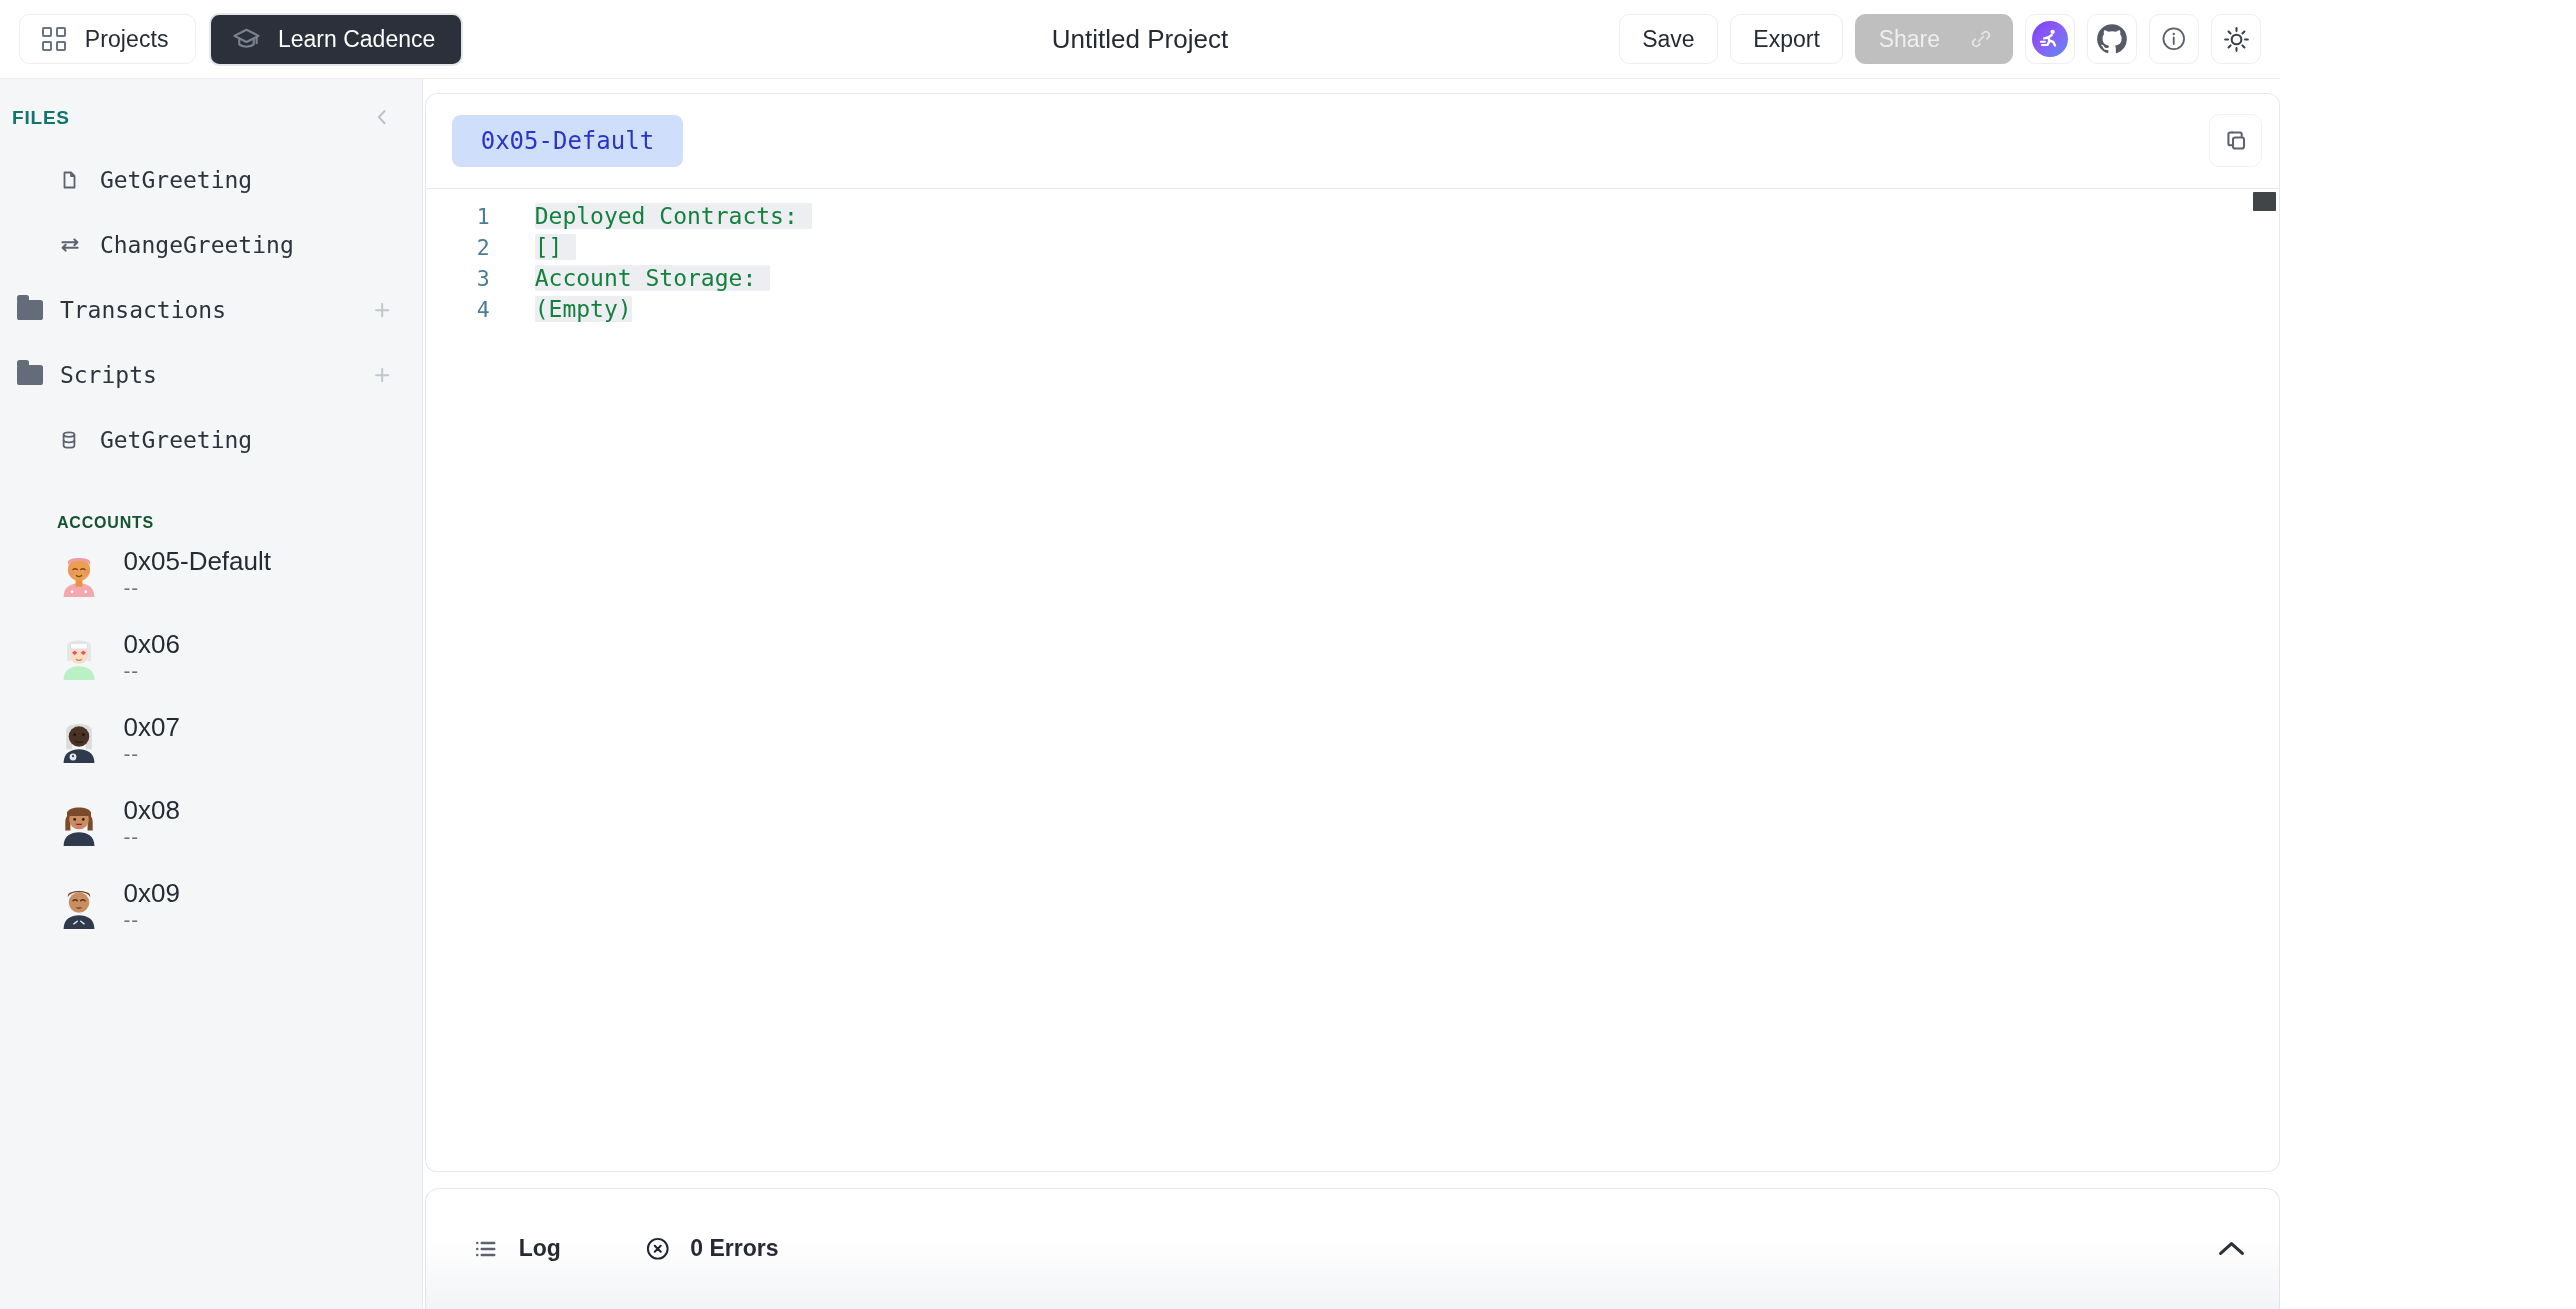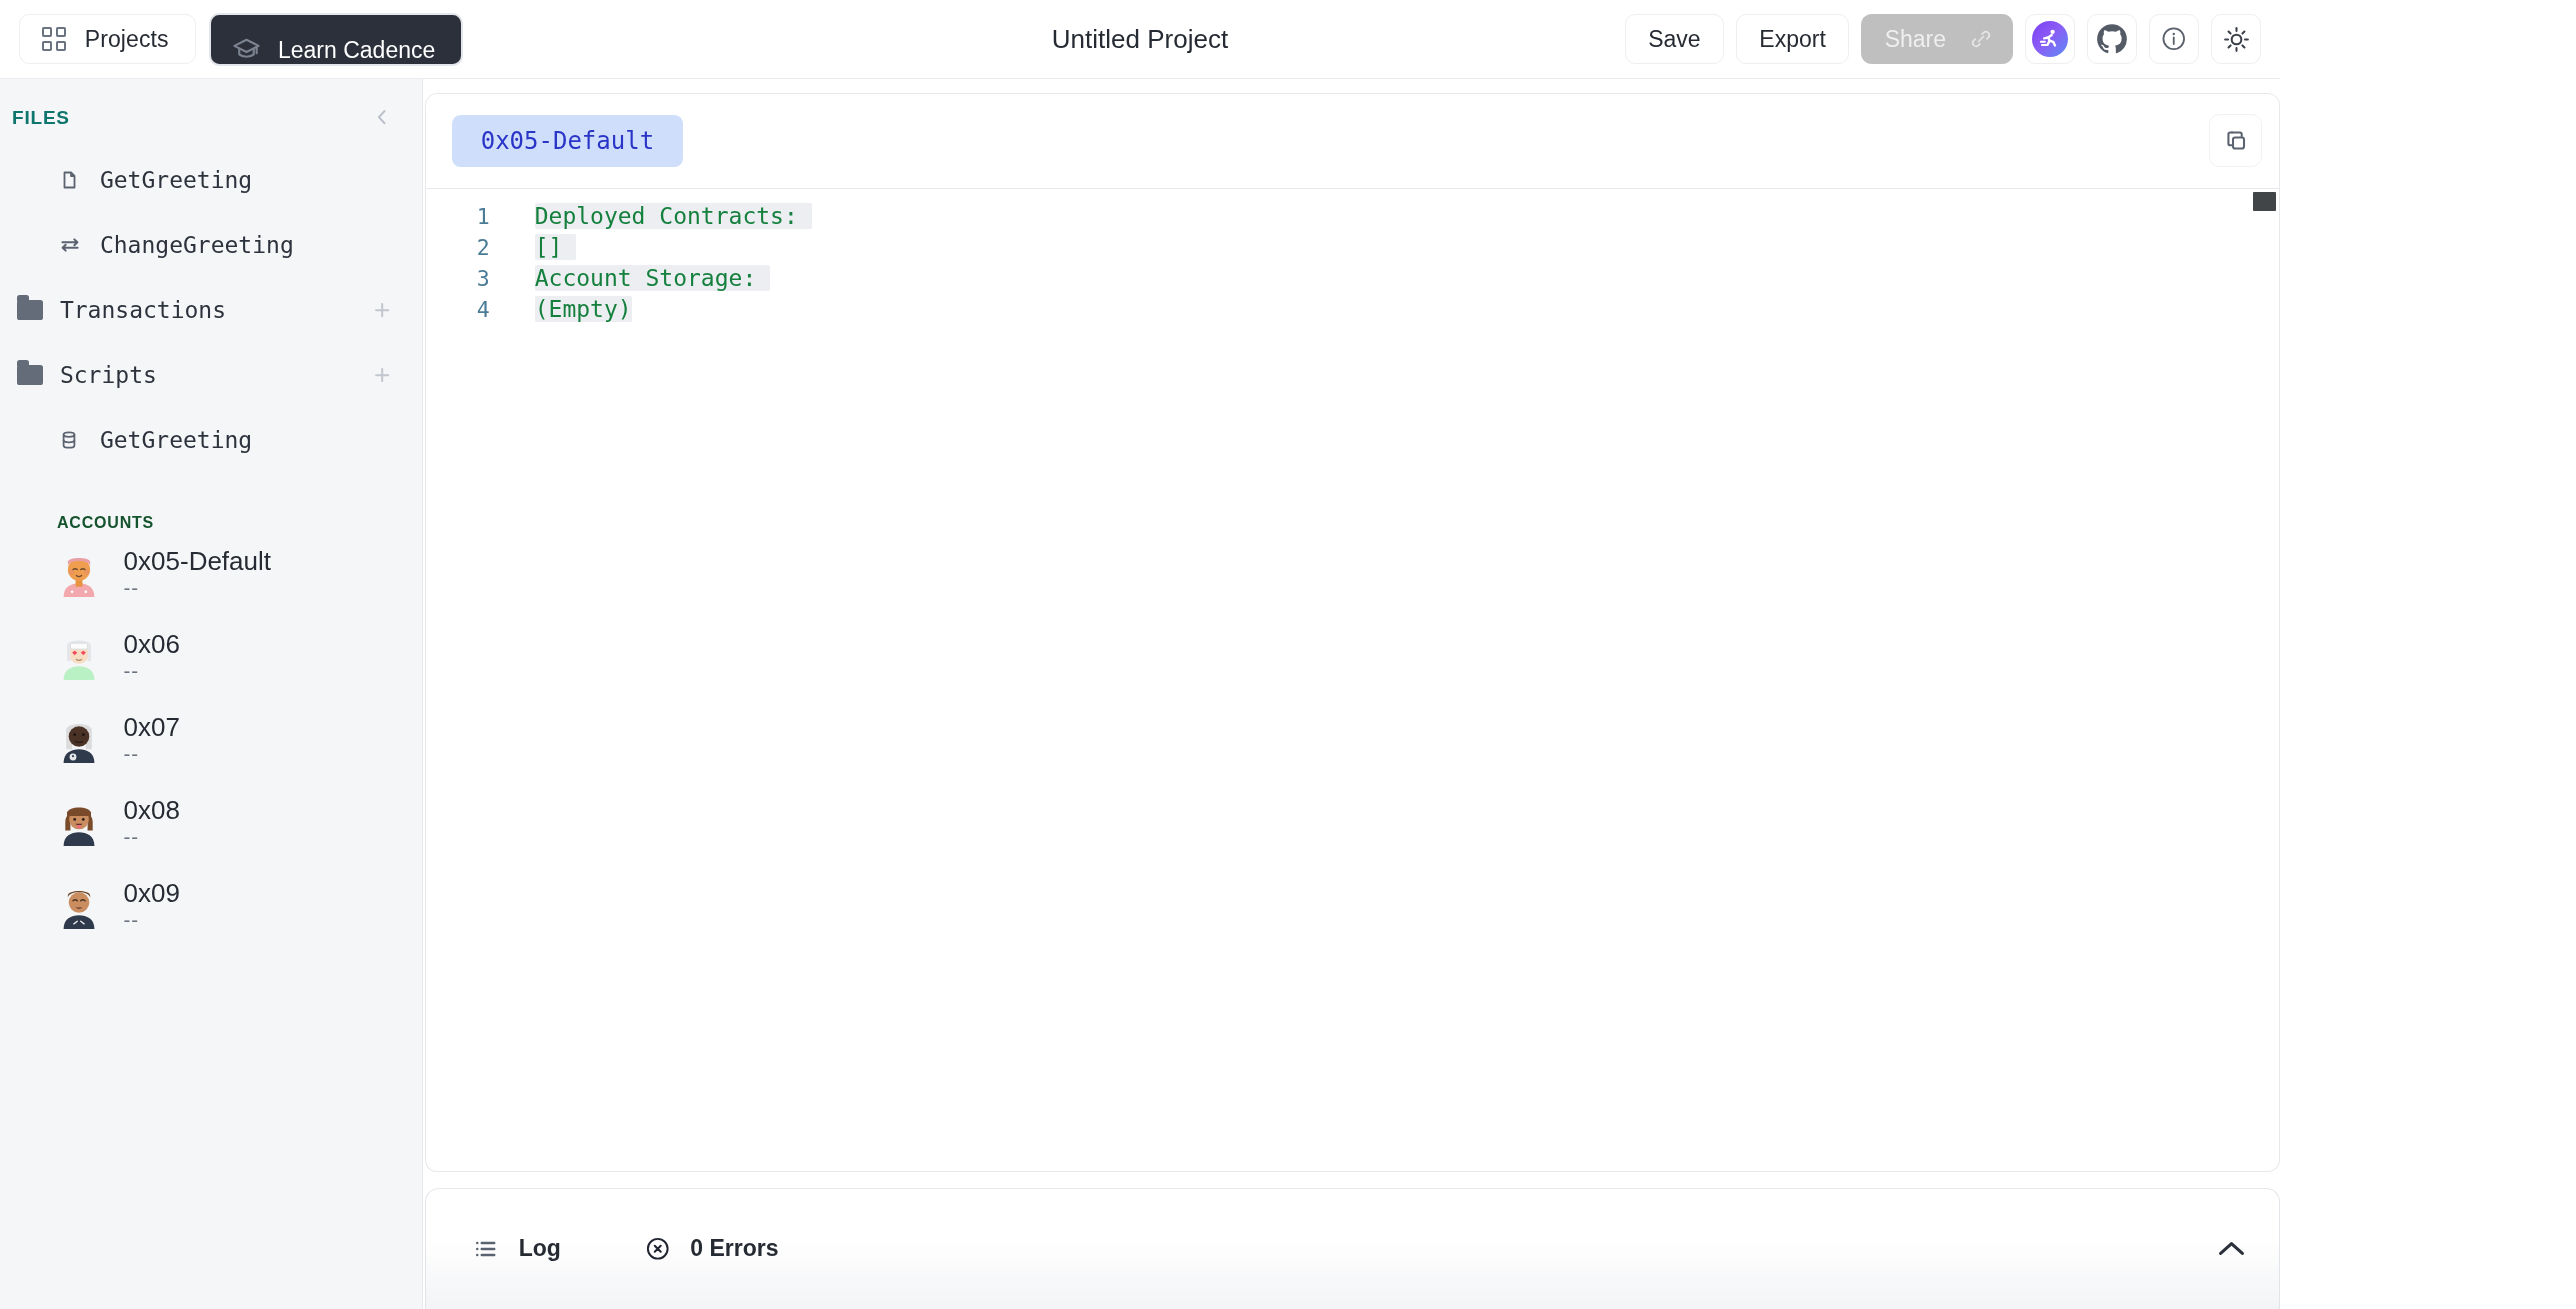--- a/index.html
+++ b/index.html
@@ -24,21 +24,21 @@
   .btn-projects {
     display: flex; align-items: center; gap: 19px;
     height: 50px; padding: 0 26px 0 22.4px;
     border: 1.7px solid #eceef1; border-radius: 10.3px;
     background: #fff; cursor: pointer;
   }
   .btn-projects .lbl { font-size: 23px; color: #262b33; letter-spacing: 0.1px; }
   .grid-icon { display: grid; grid-template-columns: 9.5px 9.5px; grid-template-rows: 9.5px 9.5px; gap: 4.3px; }
   .grid-icon i { display: block; width: 9.5px; height: 9.5px; border: 2.2px solid #6b7280; border-radius: 1.7px; }
   .btn-learn {
-    display: flex; align-items: flex-end; gap: 17px;
+    display: flex; align-items: center; gap: 17px;
     height: 53px; padding: 0 26px 0 20.6px; margin-left: 13.8px;
     background: #2b303a; border: 2.6px solid #e3e6ea; border-radius: 10.3px;
     cursor: pointer;
   }
   .btn-learn .lbl { font-size: 23px; color: #ffffff; }
   .cap-icon { width: 29px; height: 29px; display: block; }
 
   .hdr-title {
     position: absolute; left: 0; right: 0; top: 0; height: 79px;
     display: flex; align-items: center; justify-content: center;
@@ -48,21 +48,21 @@
     margin-left: auto; display: flex; align-items: center; gap: 12px;
     position: relative; z-index: 3;
   }
   .hbtn {
     height: 50px; border: 1.7px solid #eceef1; border-radius: 10.3px; background: #fff;
     display: flex; align-items: center; justify-content: center;
     padding: 0 22.4px; font-size: 23px; color: #262b33; cursor: pointer;
   }
   .hbtn.share {
     background: #bfbfbf; border-color: #bfbfbf; color: #efefef;
-    gap: 23px; padding: 0 19px 0 22.4px;
+    gap: 29px; padding: 0 19px 0 22.4px;
   }
   .hbtn.icon-only { width: 50px; padding: 0; }
   .link-icon { width: 24px; height: 24px; }
   .runner {
     width: 36px; height: 36px; border-radius: 50%;
     background: linear-gradient(135deg,#7b3ff2 0%, #8b5cf6 45%, #5d8bf4 100%);
     display: flex; align-items: center; justify-content: center;
   }
   .gh { width: 34px; height: 34px; }
   .info-ic { width: 27.5px; height: 27.5px; }

